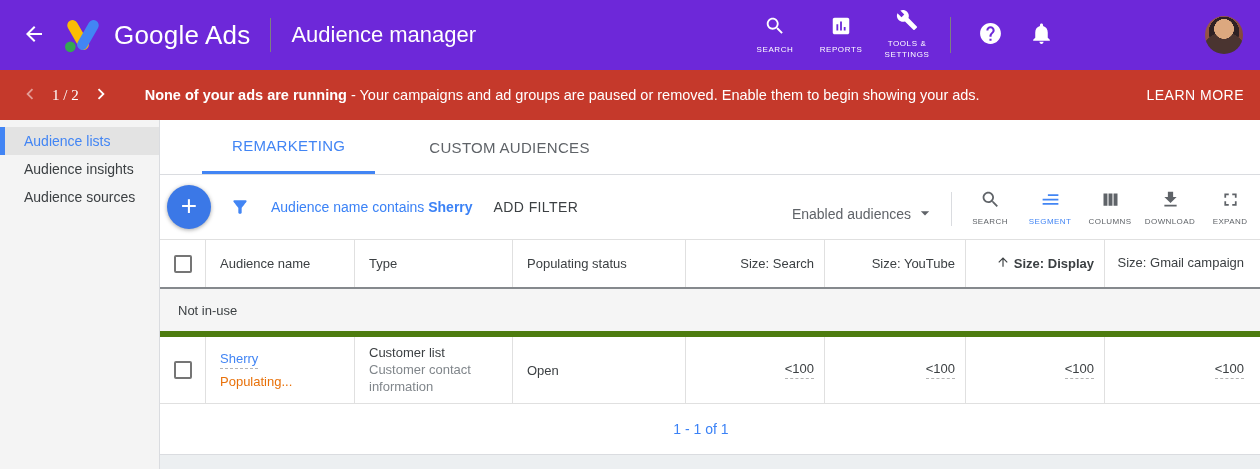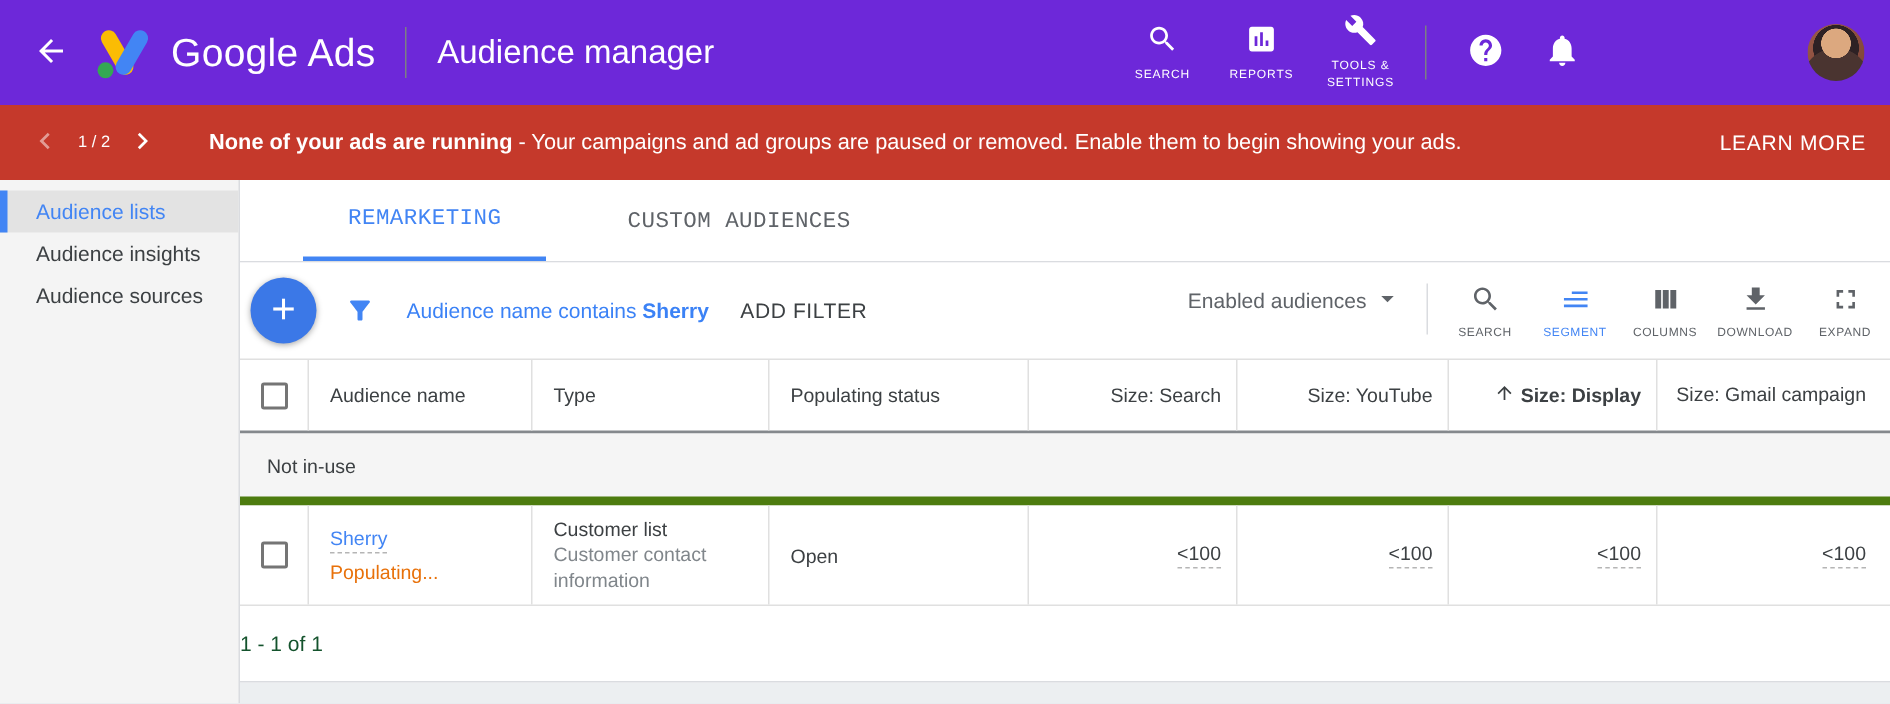--- a/index.html
+++ b/index.html
@@ -31,50 +31,50 @@
       radial-gradient(circle at 50% 42%, #2e2124 0 52%, rgba(0,0,0,0) 53%),
       linear-gradient(135deg, #9c5a48, #7c4336);
   }
 
   
   .banner { height:50px; background:#c5392b; display:flex; align-items:center; color:#fff; }
   .banner-nav { display:flex; align-items:center; margin-left:18px; }
   .chev { background:none; border:none; cursor:pointer; width:24px; height:24px; display:flex; align-items:center; justify-content:center; }
   .chev svg { width:22px; height:22px; fill:#fff; }
   .chev.prev svg { opacity:.5; }
-  .banner-page { font-size:11px; margin:0 10px; white-space:nowrap; }
+  .banner-page { font-size:15px; margin:0 10px; white-space:nowrap;font-family:Liberation Serif, serif; }
   .banner-msg { font-size:14.5px; margin-left:32px; }
   .banner-msg b { font-weight:700; }
   .learn-more { margin-left:auto; margin-right:16px; background:none; border:none; color:#fff; font-size:14px; font-weight:500; letter-spacing:.5px; cursor:pointer; white-space:nowrap; font-family:inherit; }
 
   
   .content { display:flex; height:349px; }
 
   
   .sidebar { width:160px; background:#f4f4f4; border-right:1px solid #dadce0; padding-top:7px; flex-shrink:0; }
   .side-item { height:28px; display:flex; align-items:center; padding-left:24px; font-size:14px; color:#3c4043; cursor:pointer; }
   .side-item.active { background:#e3e3e3; border-left:5px solid #4285f4; padding-left:19px; color:#4285f4; }
 
   
   .main { flex:1; display:flex; flex-direction:column; background:#eceff1; min-width:0; }
 
   
   .tabs { height:55px; background:#fff; border-bottom:1px solid #dadce0; display:flex; align-items:stretch; padding-left:42px; }
-  .tab { display:flex; align-items:center; justify-content:center; padding:0 30px; margin-right:24px; font-size:15px; letter-spacing:.3px; font-weight:500; color:#5f6368; background:none; border:none; cursor:pointer; font-family:Liberation Mono, monospace; }
+  .tab { display:flex; align-items:center; justify-content:center; padding:0 30px; margin-right:24px; font-size:15px; letter-spacing:.3px; font-weight:500; color:#5f6368; background:none; border:none; cursor:pointer; font-family:Liberation Sans, sans-serif; }
   .tab.active { color:#4285f4; border-bottom:3px solid #4285f4; }
 
   
   .filterbar { height:65px; background:#fff; border-bottom:1px solid #e0e0e0; display:flex; align-items:center; }
   .fab { width:44px; height:44px; border-radius:50%; background:#3b78e7; border:none; color:#fff; font-size:28px; font-weight:300; line-height:1; margin-left:7px; cursor:pointer; box-shadow:0 1px 4px rgba(0,0,0,.35); display:flex; align-items:center; justify-content:center; padding-bottom:3px; }
   .funnel { margin-left:19px; width:20px; height:20px; cursor:pointer; }
   .funnel svg { width:20px; height:20px; fill:#4285f4; }
   .filter-chip { margin-left:21px; font-size:14px; color:#3b82f6; cursor:pointer; background:none; border:none; font-family:inherit; white-space:nowrap; }
   .filter-chip b { font-weight:700; }
   .add-filter { margin-left:21px; font-size:14px; color:#3c4043; letter-spacing:.4px; background:none; border:none; cursor:pointer; font-family:inherit; white-space:nowrap; }
-  .fb-right { margin-left:auto; display:flex; align-items:flex-start; }
+  .fb-right { margin-left:auto; display:flex; align-items:flex-end; }
   .view-select { display:flex; align-items:center; font-size:14px; color:#5f6368; background:none; border:none; cursor:pointer; font-family:inherit; white-space:nowrap; }
   .view-select svg { width:20px; height:20px; fill:#5f6368; margin-left:4px; }
   .fb-divider { width:1px; height:34px; background:#dadce0; margin:0 8px 0 16px; }
   .tool { width:60px; display:flex; flex-direction:column; align-items:center; background:none; border:none; cursor:pointer; color:#5f6368; }
   .tool svg { width:21px; height:21px; fill:#5f6368; }
   .tool .tool-label { font-size:8px; letter-spacing:.4px; margin-top:4px; font-family:inherit; }
   .tool.active { color:#4285f4; }
   .tool.active svg { fill:#4285f4; }
   .tool.active .tool-label { color:#4285f4; }
 
@@ -98,21 +98,21 @@
   .group-row { height:48px; background:#f5f5f5; border-bottom:6px solid #4d7c0f; display:flex; align-items:center; padding-left:18px; font-size:13px; color:#3c4043; }
 
   .data-row { height:67px; background:#fff; display:flex; border-bottom:1px solid #e0e0e0; font-size:13px; color:#3c4043; }
   .cell-col { flex-direction:column; align-items:flex-start; justify-content:center; }
   .name-link { color:#4285f4; border-bottom:1px dashed #b5b5b5; padding-bottom:2px; cursor:pointer; background:none; border-top:none; border-left:none; border-right:none; font-size:13px; font-family:inherit; }
   .populating { color:#e8710a; margin-top:5px; }
   .type-main { margin-bottom:2px; }
   .type-sub { color:#80868b; line-height:1.3; padding-right:24px; }
   .est { border-bottom:1px dashed #b5b5b5; padding-bottom:2px; }
 
-  .tfoot { height:51px; background:#fff; border-bottom:1px solid #dadce0; display:flex; align-items:center; justify-content:flex-start; padding-right:18px; font-size:14px; color:#14532d; }
+  .tfoot { height:51px; background:#fff; border-bottom:1px solid #dadce0; display:flex; align-items:center; justify-content:center; padding-right:18px; font-size:14px; color:#3b82f6; }
 </style>
 </head>
 <body>
 
 <div class="app">
 
   <div class="topbar">
     <div class="tb-left">
       <button class="icon-btn back-btn">
         <span>

